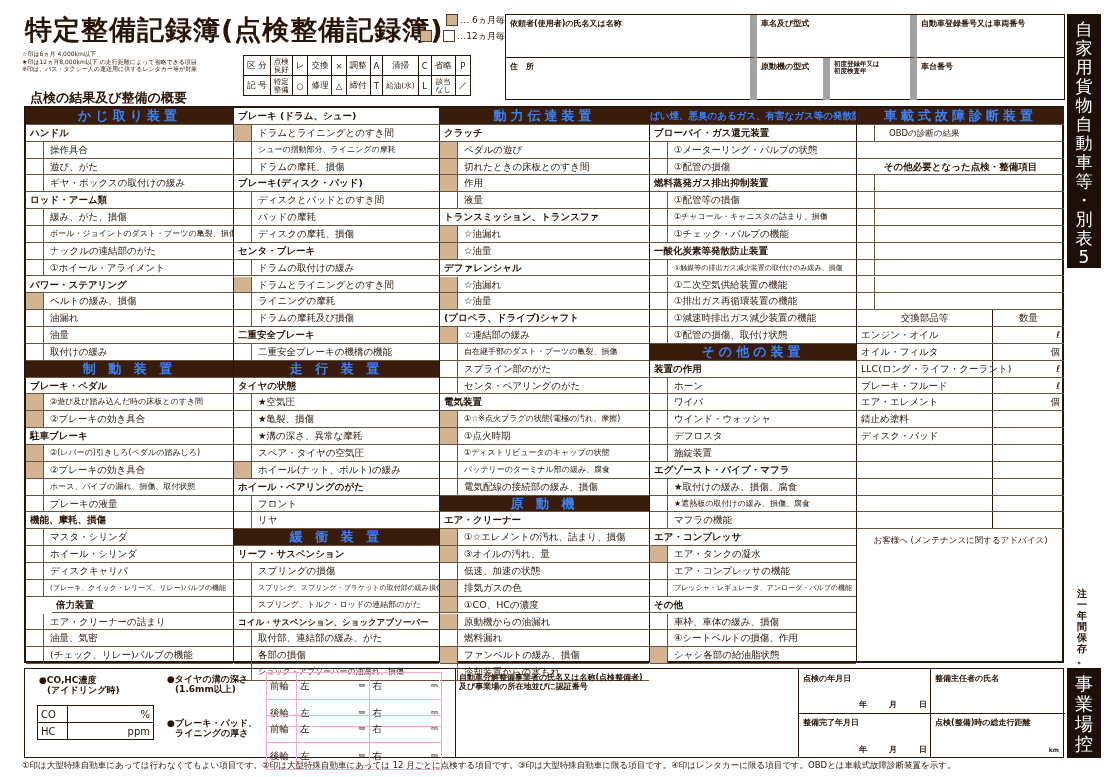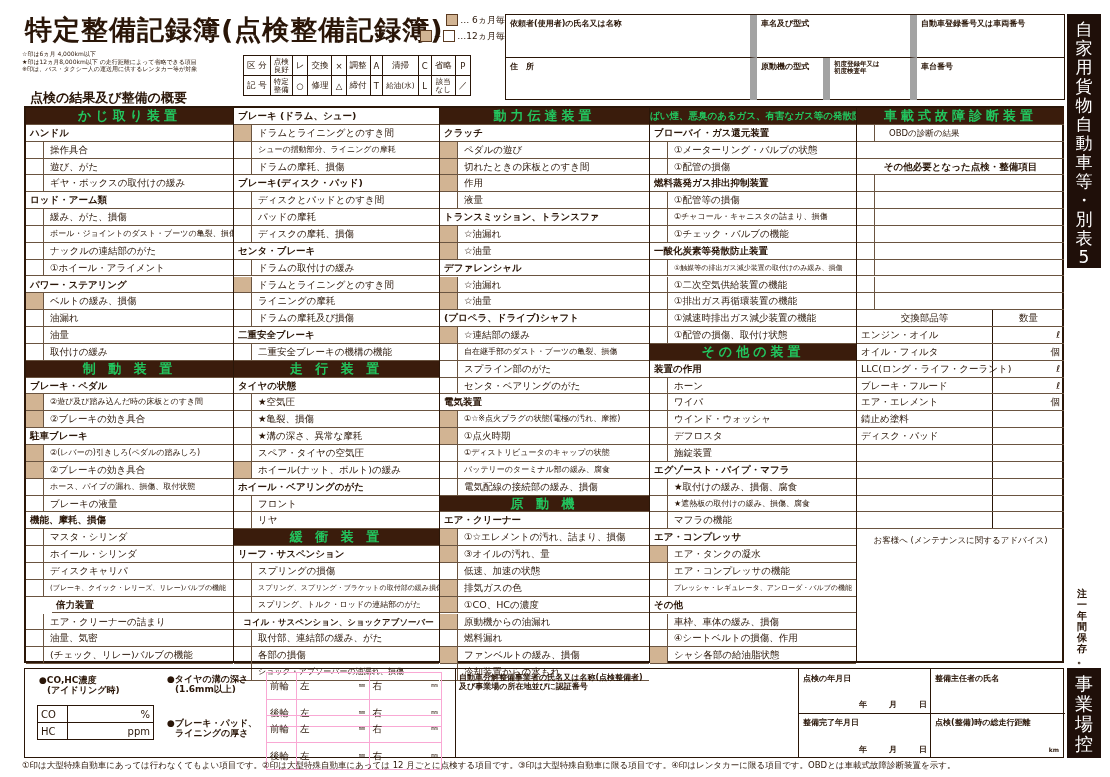--- a/index.html
+++ b/index.html
@@ -24,21 +24,21 @@
   .summary-label { left: 30px; top: 89px; font-size: 13px; font-weight: bold; }
 
   .info { left: 505px; top: 14px; width: 560px; height: 86px; border: 1px solid #2a1608; font-size: 8px; font-weight: bold; }
   .info .cell { position: absolute; border-right: 7px solid #a3a3a3; border-bottom: 1px solid #2a1608; padding: 3px 4px; }
 
   .vtab { background: #1f0f09; color: #fff; width: 34px; font-size: 17px; text-align: center; line-height: 19px; padding-top: 6px; }
 
   .main { left: 24px; top: 106px; width: 1040px; height: 557px; border: 2px solid #2a1608; }
   .col { position: absolute; top: 0; height: 100%; border-right: 1px solid #2a1608; }
   .r { position: absolute; left: 0; right: 0; height: 16.85px; border-bottom: 1px solid #6a5440; font-size: 9.5px; line-height: 16px; white-space: nowrap; overflow: hidden; }
-  .r.sec { background: #3a1c0c; color: #22c55e; font-size: 13px; text-align: center; font-weight: bold; letter-spacing: 4px; line-height: 16px; }
+  .r.sec { background: #3a1c0c; color: #3b82f6; font-size: 13px; text-align: center; font-weight: bold; letter-spacing: 4px; line-height: 16px; }
   .r.sec.small { font-size: 9.5px; letter-spacing: 0; }
   .r.grp { font-weight: bold; padding-left: 4px; }
   .r.item { padding-left: 0; }
   .r.item .box { position: absolute; left: 0; top: 0; width: 18px; height: 100%; border-right: 1px solid #6a5440; }
   .r.item .box.shade { background: #d2b493; }
   .r.item .txt { position: absolute; left: 24px; top: 0; }
   .r.item .txt.tiny { font-size: 8px; }
   .r.item .txt.xtiny { font-size: 7px; }
   .r.center { text-align: center; font-weight: bold; }
   .r.plain .txt { position: absolute; left: 4px; }
@@ -352,21 +352,21 @@
         <span class="txt">スプリングの損傷</span>
       </div>
       <div class="r item" style="top: 471.8px;">
         <span class="box"></span>
         <span class="txt xtiny">スプリング、スプリング・ブラケットの取付部の緩み損傷</span>
       </div>
       <div class="r item" style="top: 488.65px;">
         <span class="box"></span>
         <span class="txt tiny">スプリング、トルク・ロッドの連結部のがた</span>
       </div>
-      <div class="r grp" style="top: 505.5px; font-size: 8.5px; text-align: center;">コイル・サスペンション、ショックアブソーバー</div>
+      <div class="r grp" style="top: 505.5px; font-size: 8.5px;">コイル・サスペンション、ショックアブソーバー</div>
       <div class="r item" style="top: 522.35px;">
         <span class="box"></span>
         <span class="txt">取付部、連結部の緩み、がた</span>
       </div>
       <div class="r item" style="top: 539.2px;">
         <span class="box"></span>
         <span class="txt">各部の損傷</span>
       </div>
       <div class="r item" style="top: 556.05px;">
         <span class="box"></span>

